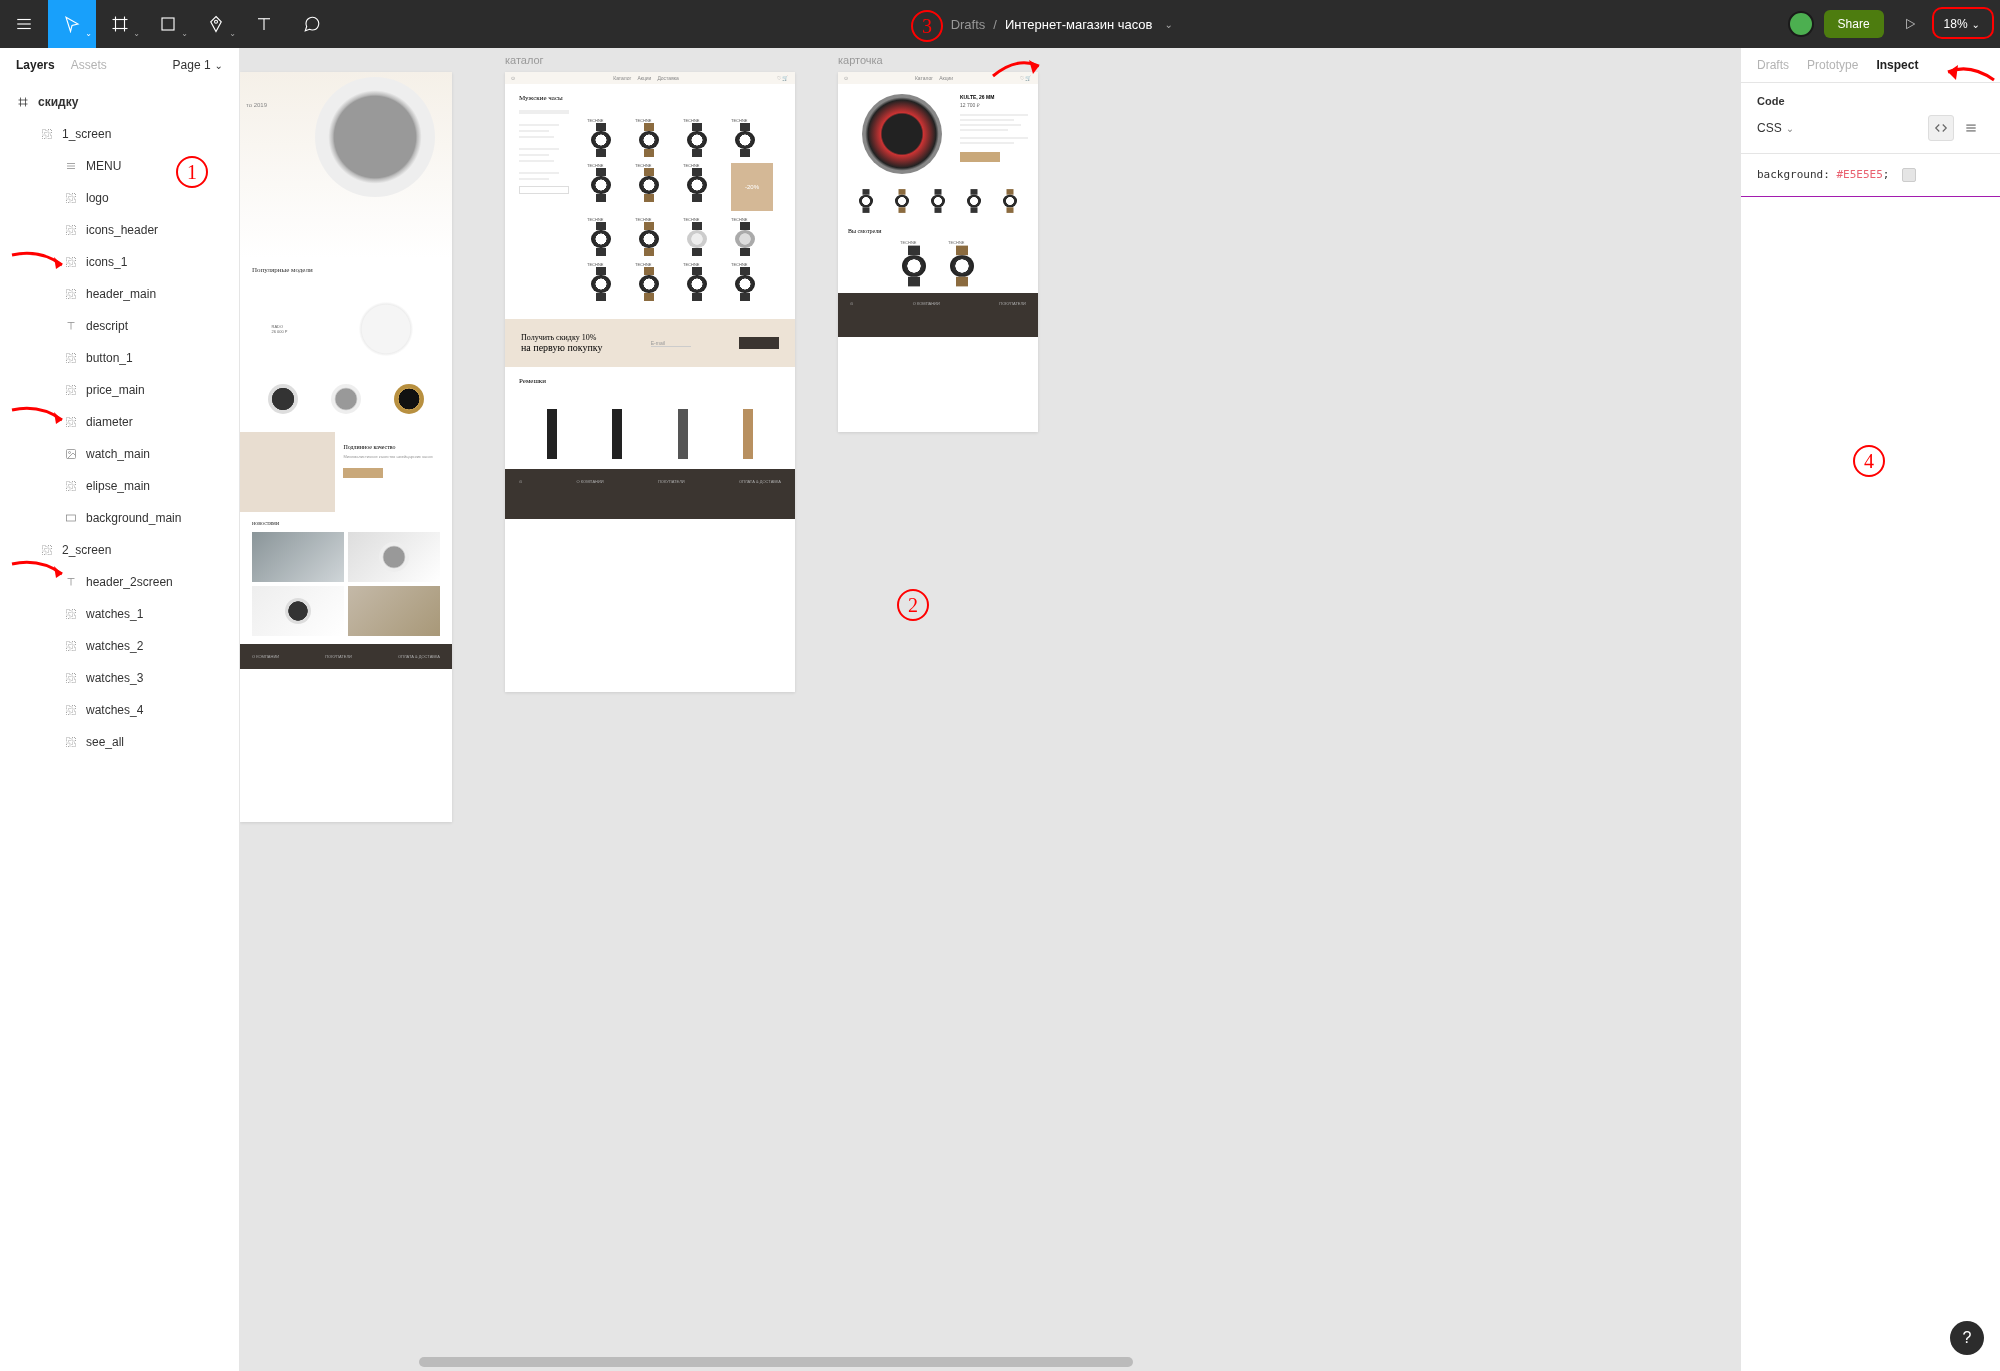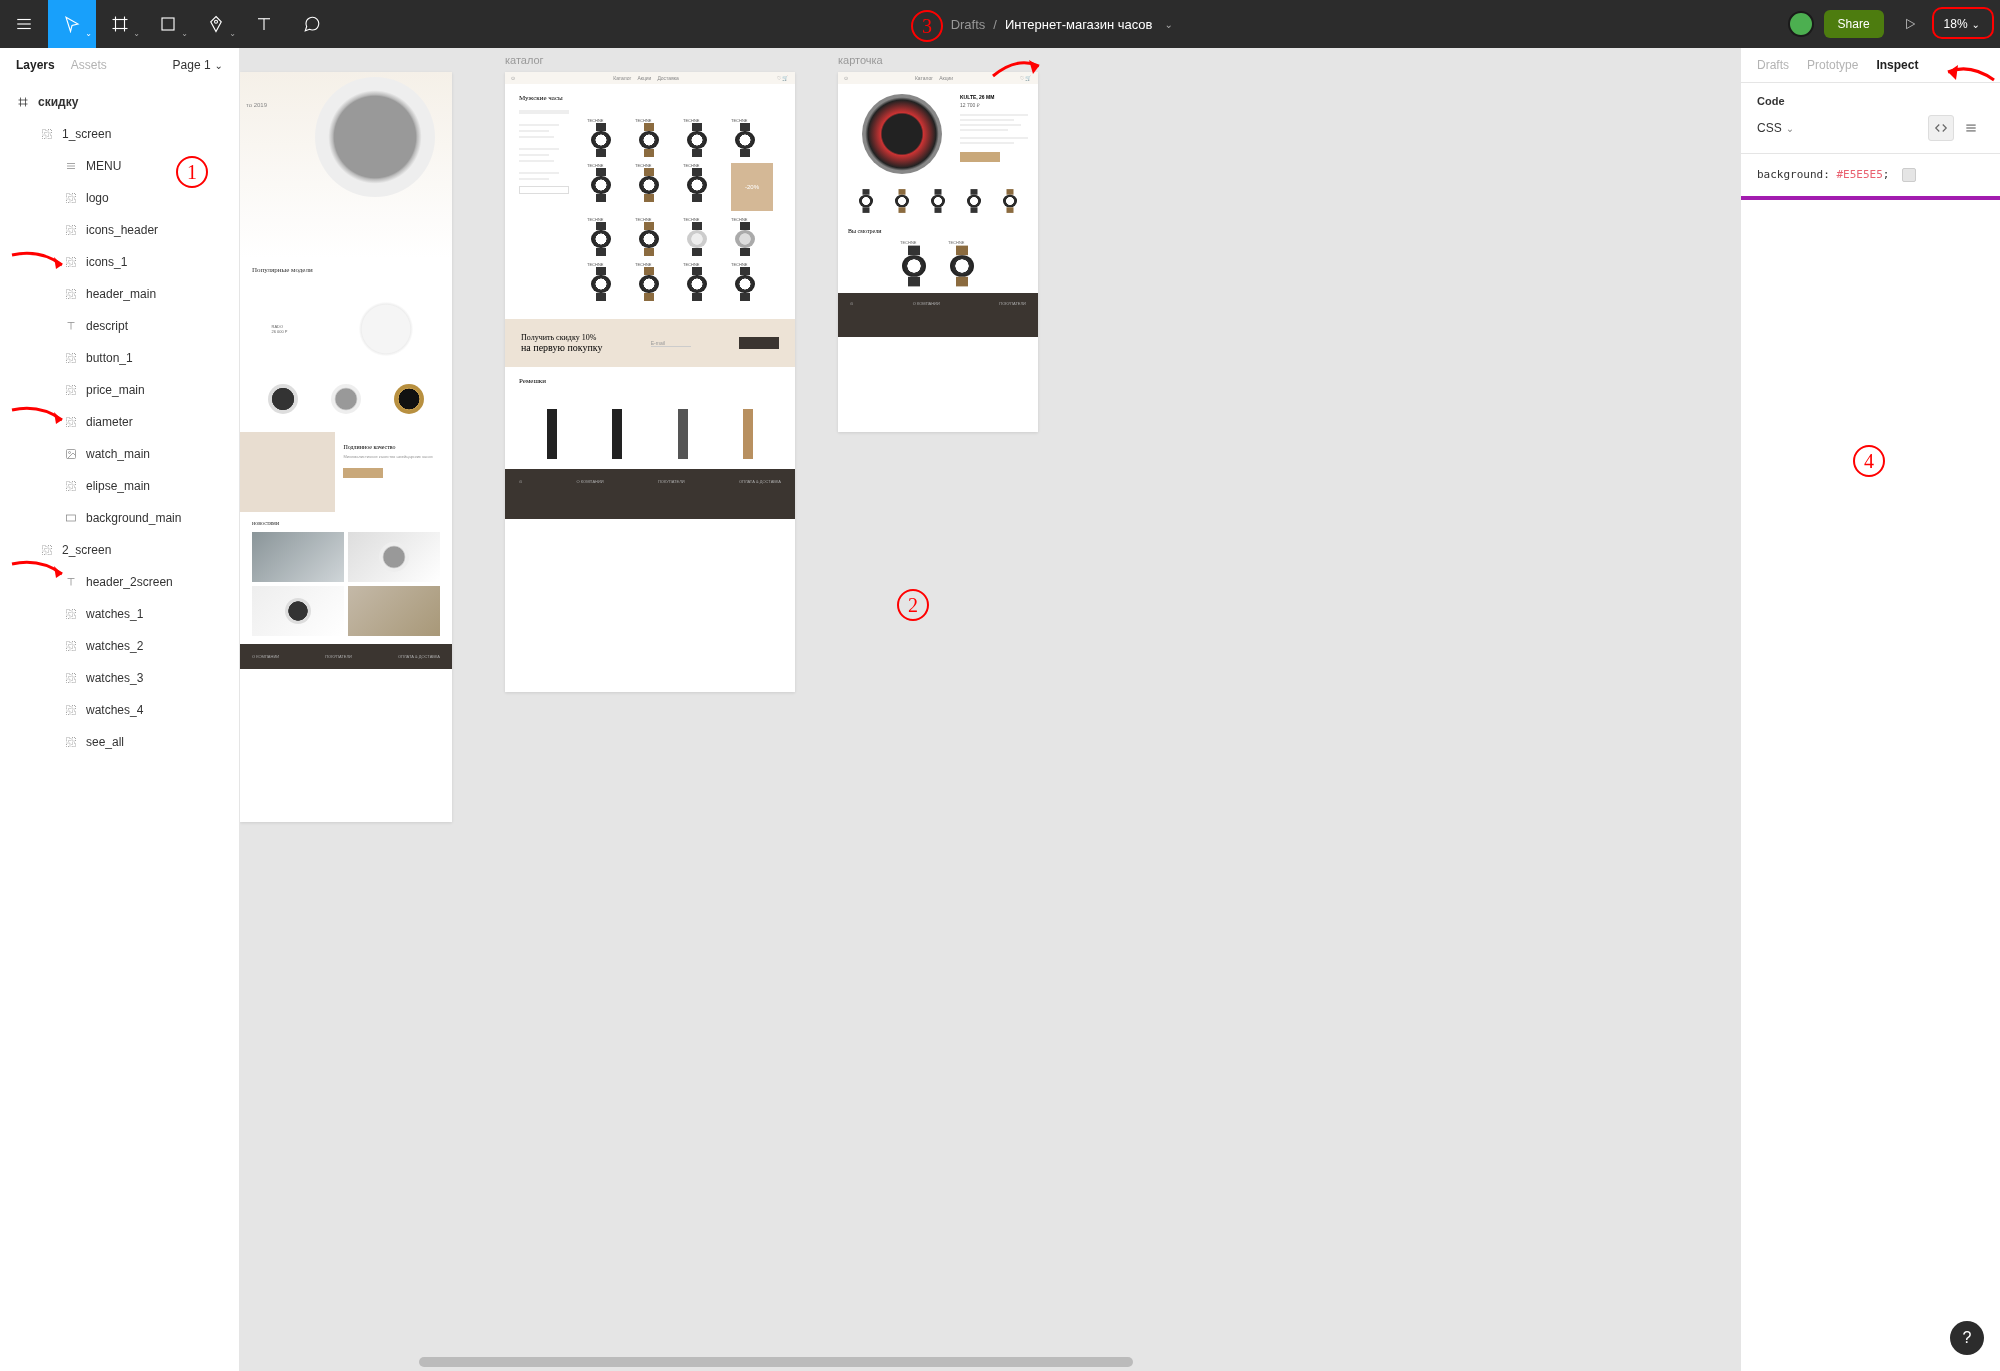--- a/index.html
+++ b/index.html
@@ -52,21 +52,21 @@
 
 .rp-section { padding: 12px 16px; border-bottom: 1px solid #e5e5e5; }
 .rp-section-title { font-weight: 600; font-size: 11px; margin-bottom: 8px; color: #333; }
 .code-row { display: flex; align-items: center; justify-content: space-between; }
 .css-dropdown { display: flex; align-items: center; gap: 4px; font-size: 12px; color: #333; cursor: pointer; }
 .code-actions { display: flex; gap: 4px; }
 .code-action-btn { width: 26px; height: 26px; border: 1px solid #ddd; border-radius: 3px; display: flex; align-items: center; justify-content: center; cursor: pointer; background: #fff; }
 .code-action-btn.active { background: #f0f0f0; }
 .code-action-btn svg { width: 14px; height: 14px; stroke: #666; fill: none; }
 
-.code-block { font-family: 'SF Mono', Monaco, monospace; font-size: 11px; padding: 14px 16px; border-bottom: 4px solid #a21caf; }
+.code-block { font-family: 'SF Mono', Monaco, monospace; font-size: 11px; padding: 14px 16px; border-bottom: 1px solid #a21caf; }
 .code-prop { color: #333; }
 .code-val { color: #e96170; }
 .swatch { display: inline-block; width: 14px; height: 14px; border: 1px solid #ccc; border-radius: 2px; vertical-align: middle; margin-left: 6px; background: #e5e5e5; }
 
 .local-styles-txt { color: #555; display: flex; gap: 10px; padding-top: 4px; }
 .ls-icon { font-size: 14px; color: #333; letter-spacing: -3px; padding-top: 2px; }
 .ls-desc { line-height: 1.5; }
 
 
 .canvas { position: absolute; left: 240px; right: 260px; top: 48px; bottom: 0; background: #e5e5e5; overflow: hidden; }

